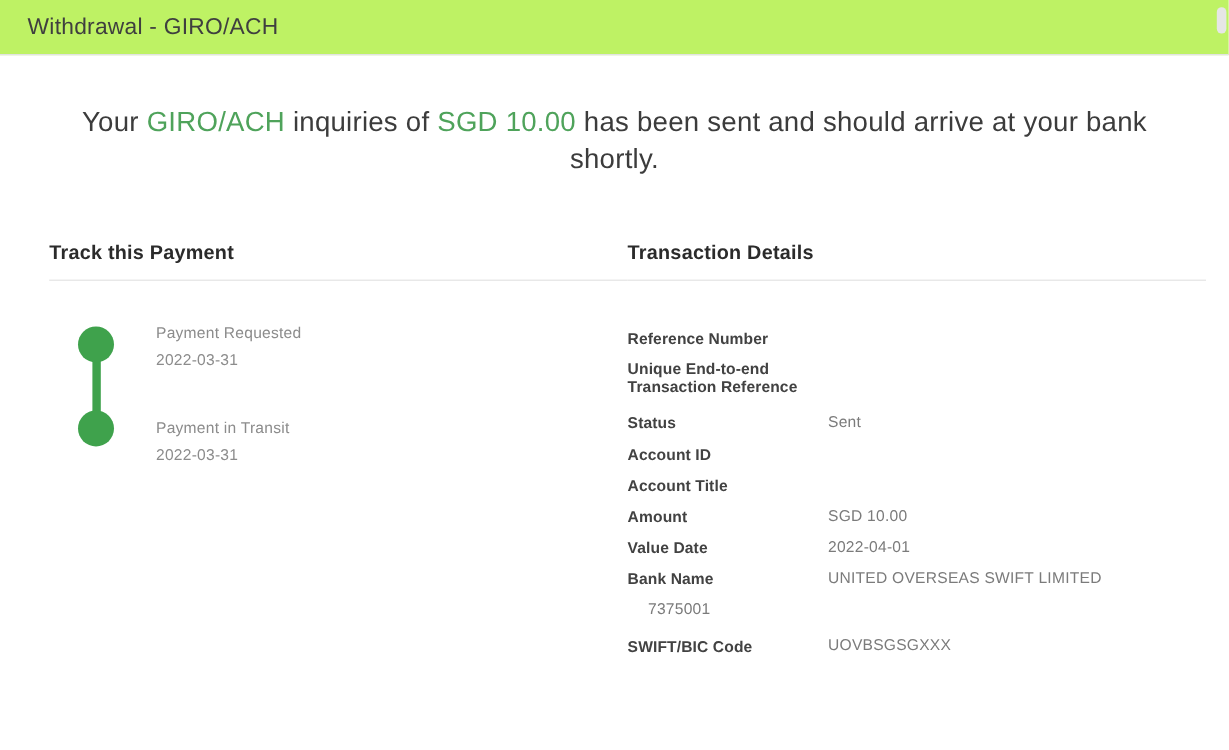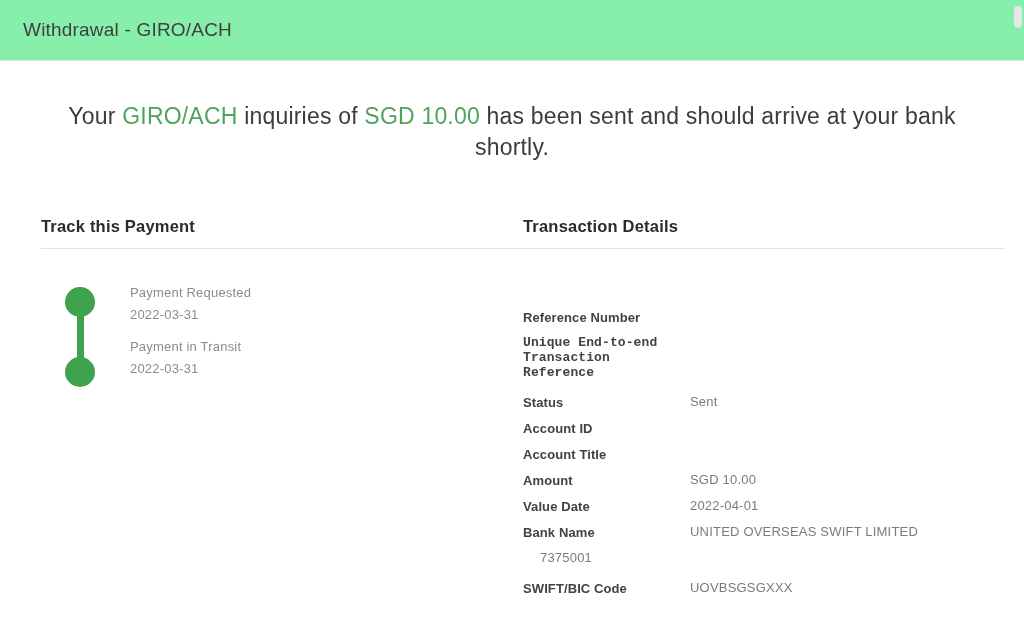--- a/index.html
+++ b/index.html
@@ -7,26 +7,26 @@
     width: 1024px; height: 625px;
     background: #ffffff;
     font-family: "Liberation Sans", sans-serif;
     color: #3d3d3d;
     overflow: hidden;
   }
   .page { position: relative; width: 1024px; height: 625px; background: #fff; }
 
   
   .header {
-    height: 61px;
+    height: 46px;
     display: flex;
     align-items: center;
     padding-left: 23px;
     border-bottom: 1px solid #e2e2e2;
-    background: #86efac;
+    background: #bef264;
   }
   .header-title {
     font-size: 19px;
     letter-spacing: 0.2px;
     color: #3f3f3f;
   }
 
   
   .scroll-thumb {
     position: absolute;
@@ -84,25 +84,25 @@
   .t-dot.d2 { top: 108px; }
   .t-step {
     position: absolute;
     left: 89px;
     font-size: 13px;
     color: #8c8c8c;
     line-height: 16px;
     letter-spacing: 0.2px;
   }
   .t-step.s1 { top: 36px; }
-  .t-step.s2 { top: 90px; }
+  .t-step.s2 { top: 115px; }
   .t-step .t-date { margin-top: 6px; }
 
   
-  .detail-rows { margin-top: 60px; }
+  .detail-rows { margin-top: 40px; }
   .d-row {
     display: flex;
     align-items: center;
     margin-bottom: 10px;
     min-height: 16px;
   }
   .d-label {
     flex: 0 0 150px;
     font-size: 13px;
     font-weight: bold;
@@ -110,21 +110,21 @@
     line-height: 15px;
     letter-spacing: 0.1px;
   }
   .d-value {
     margin-left: 17px;
     font-size: 13px;
     color: #7b7b7b;
     line-height: 16px;
     letter-spacing: 0.2px;
   }
-  .d-row.has-note { align-items: flex-start; font-family: Liberation Mono, monospace; }
+  .d-row.has-note { align-items: flex-start; }
   .d-row.has-note .d-note {
     font-size: 12px;
     color: #9a9a9a;
     letter-spacing: 0.2px;
     margin-left: 17px;
     transform: translateY(2px);
   }
   .d-row.gap-after { margin-bottom: 14px; }
 </style>
 </head>

